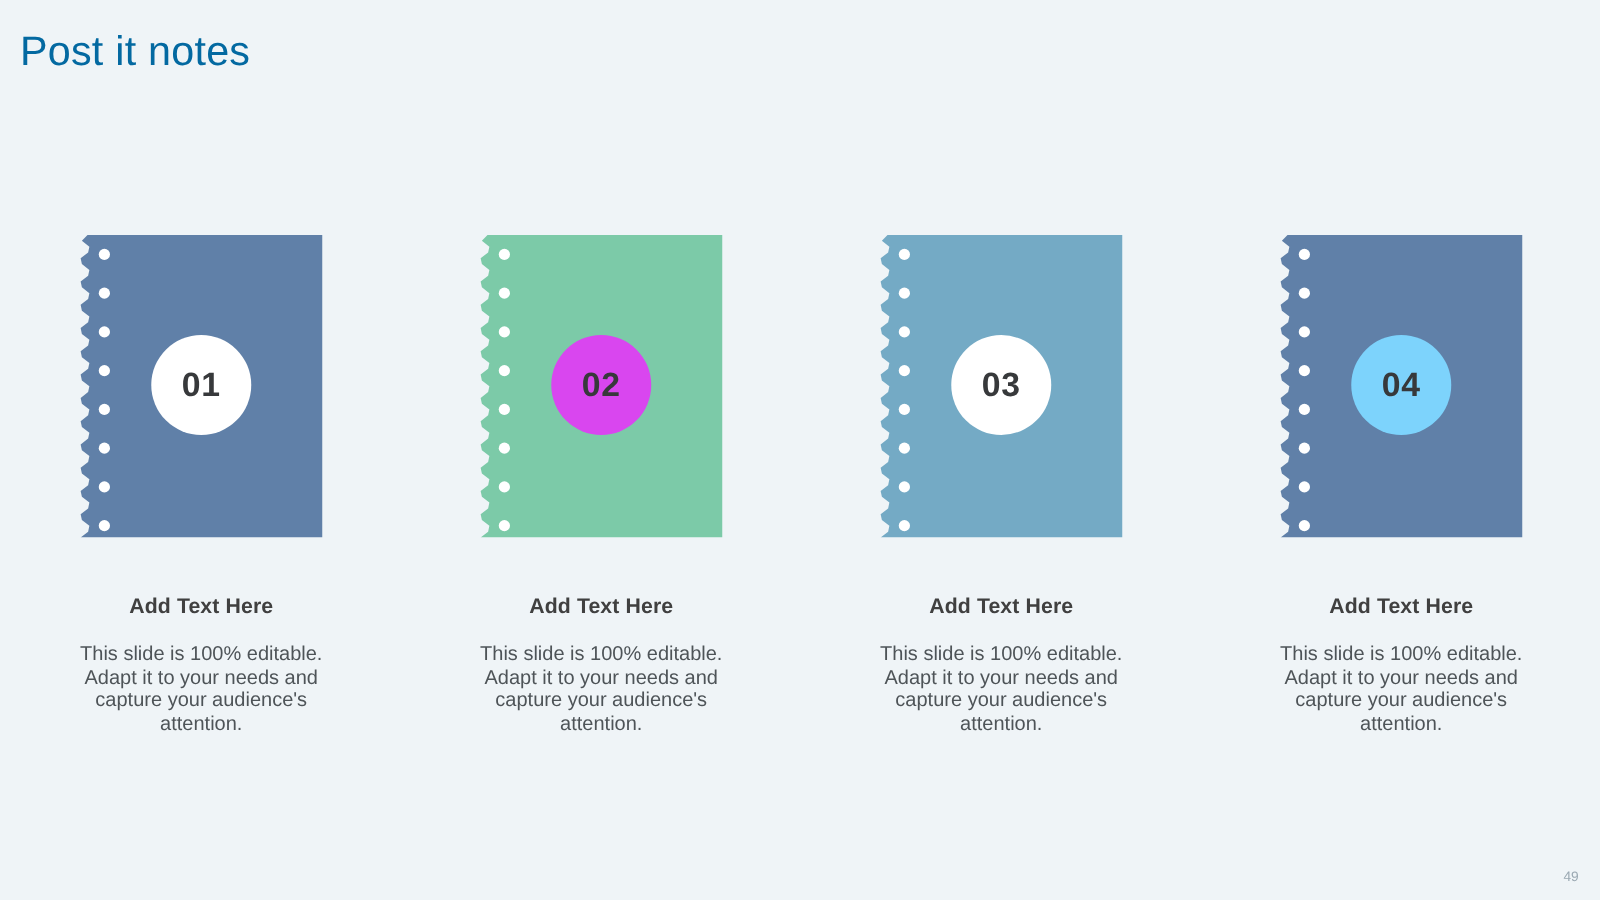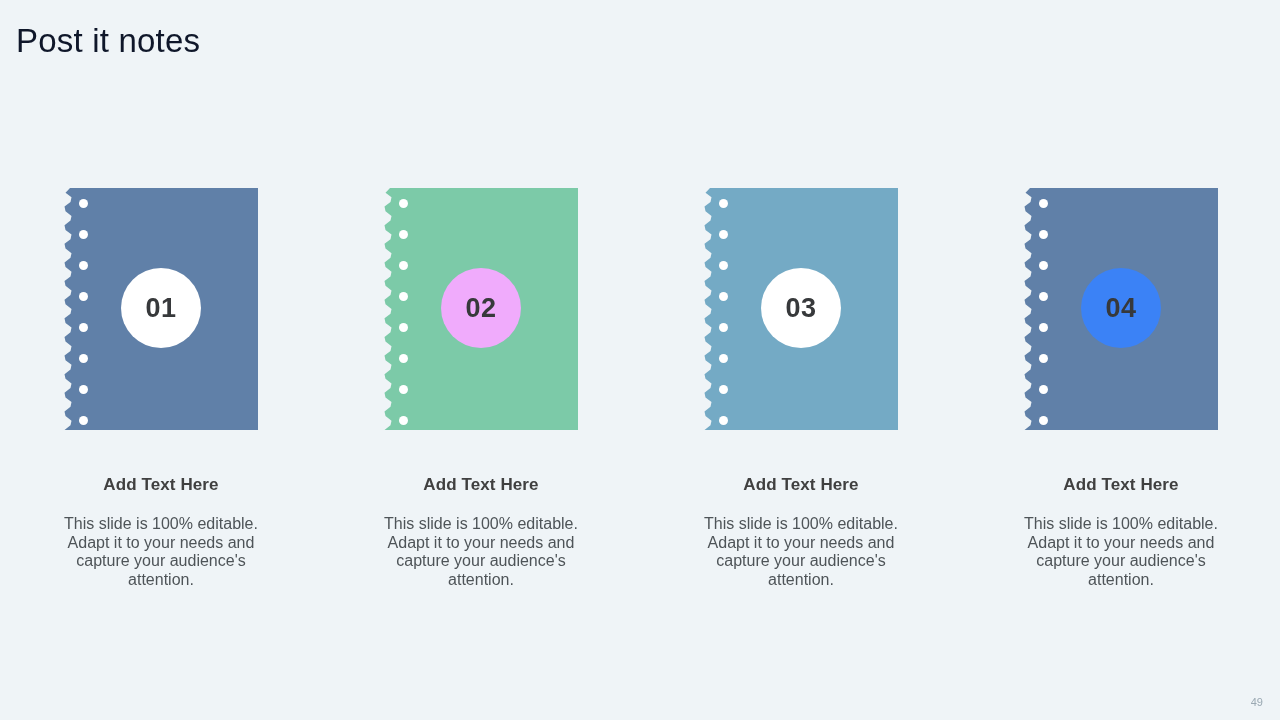--- a/index.html
+++ b/index.html
@@ -15,21 +15,21 @@
     position: relative;
   }
 
   
   .slide-title {
     position: absolute;
     left: 16px;
     top: 22px;
     font-size: 33px;
     font-weight: 400;
-    color: #0f172a;
+    color: #0369a1;
     letter-spacing: 0.2px;
     white-space: nowrap;
   }
 
   
   .columns {
     position: absolute;
     left: 0;
     top: 188px;
     width: 1280px;
@@ -172,21 +172,21 @@
         <div class="punch-holes">
           <div class="punch-hole" style="top: 11px; background: rgb(255, 255, 255);"></div>
           <div class="punch-hole" style="top: 42px; background: rgb(255, 255, 255);"></div>
           <div class="punch-hole" style="top: 73px; background: rgb(255, 255, 255);"></div>
           <div class="punch-hole" style="top: 104px; background: rgb(255, 255, 255);"></div>
           <div class="punch-hole" style="top: 135px; background: rgb(255, 255, 255);"></div>
           <div class="punch-hole" style="top: 166px; background: rgb(255, 255, 255);"></div>
           <div class="punch-hole" style="top: 197px; background: rgb(255, 255, 255);"></div>
           <div class="punch-hole" style="top: 228px; background: rgb(255, 255, 255);"></div>
         </div>
-        <div class="number-badge" style="background: #f0abfc;">
+        <div class="number-badge" style="background: #d946ef;">
           <span style="color: rgb(55, 57, 59);">02</span>
         </div>
       </div>
       <div class="text-block">
         <div class="col-heading">Add Text Here</div>
         <div class="col-body">This slide is 100% editable. Adapt it to your needs and capture your audience's attention.</div>
       </div>
     </div>
     <div class="column" style="left: 704px;">
       <div class="note-card">
@@ -224,21 +224,21 @@
         <div class="punch-holes">
           <div class="punch-hole" style="top: 11px; background: rgb(255, 255, 255);"></div>
           <div class="punch-hole" style="top: 42px; background: rgb(255, 255, 255);"></div>
           <div class="punch-hole" style="top: 73px; background: rgb(255, 255, 255);"></div>
           <div class="punch-hole" style="top: 104px; background: rgb(255, 255, 255);"></div>
           <div class="punch-hole" style="top: 135px; background: rgb(255, 255, 255);"></div>
           <div class="punch-hole" style="top: 166px; background: rgb(255, 255, 255);"></div>
           <div class="punch-hole" style="top: 197px; background: rgb(255, 255, 255);"></div>
           <div class="punch-hole" style="top: 228px; background: rgb(255, 255, 255);"></div>
         </div>
-        <div class="number-badge" style="background: #3b82f6;">
+        <div class="number-badge" style="background: #7dd3fc;">
           <span style="color: rgb(55, 57, 59);">04</span>
         </div>
       </div>
       <div class="text-block">
         <div class="col-heading">Add Text Here</div>
         <div class="col-body">This slide is 100% editable. Adapt it to your needs and capture your audience's attention.</div>
       </div>
     </div>
   </div>
 

